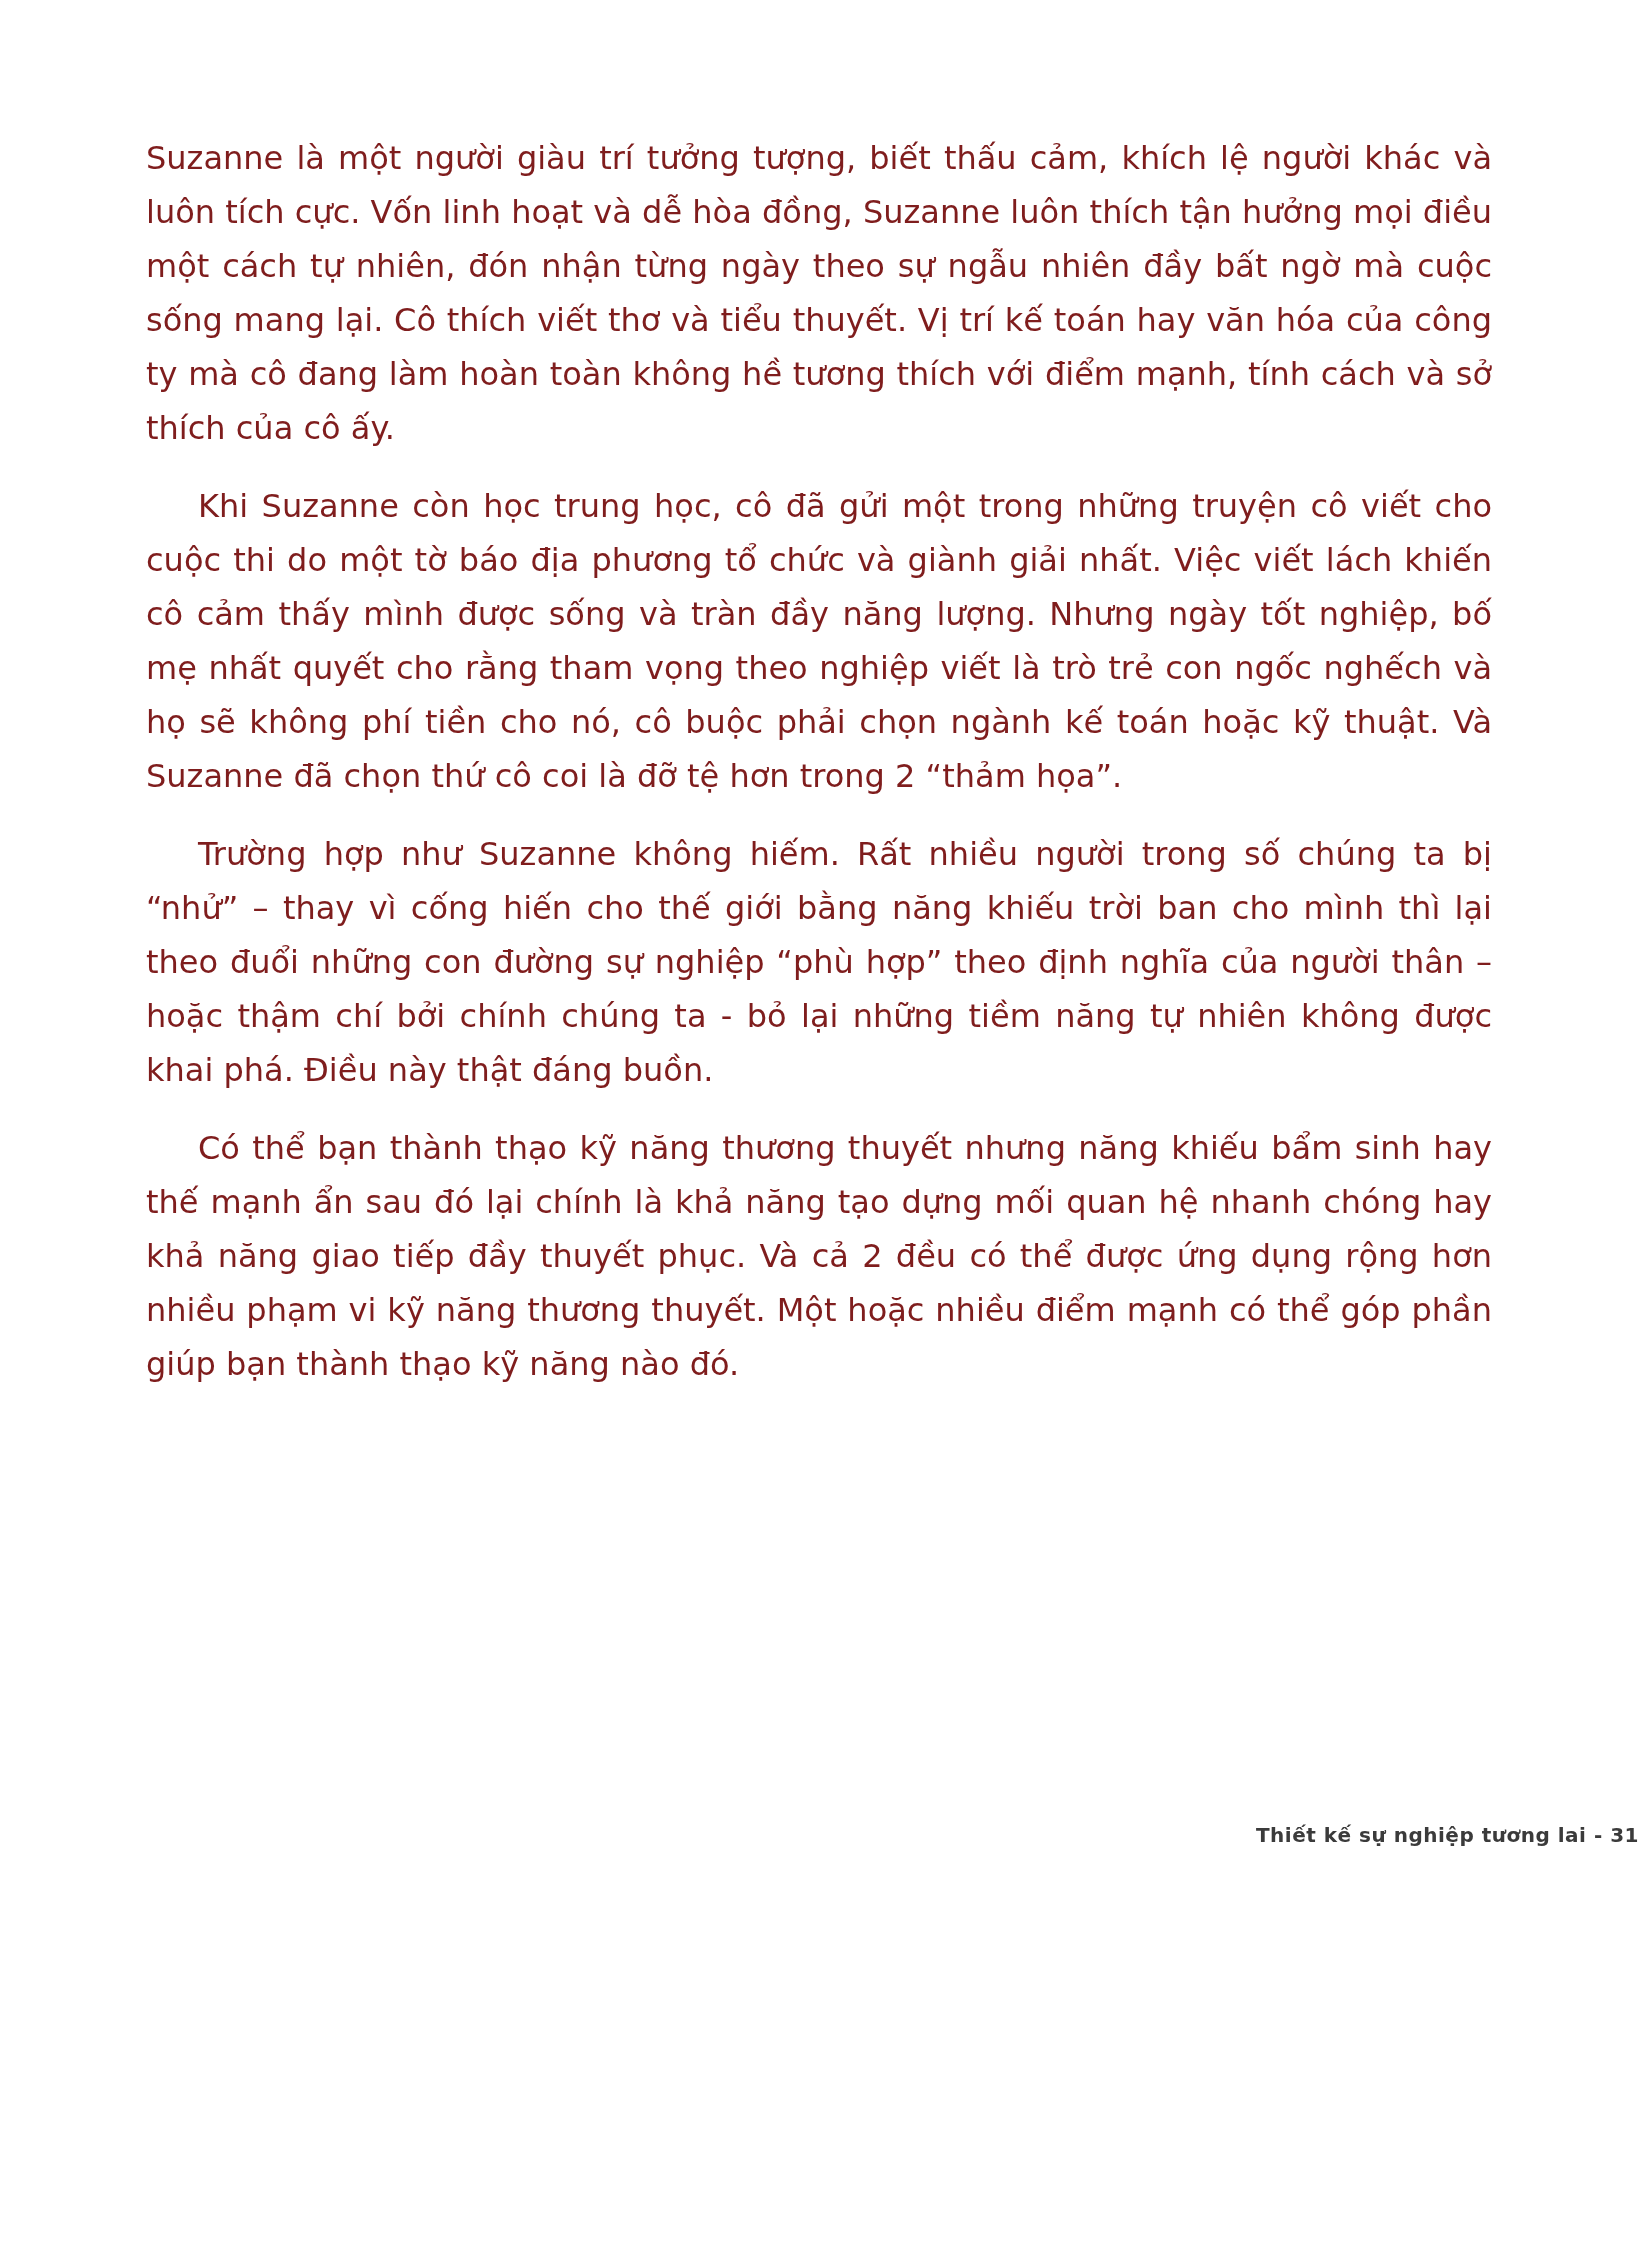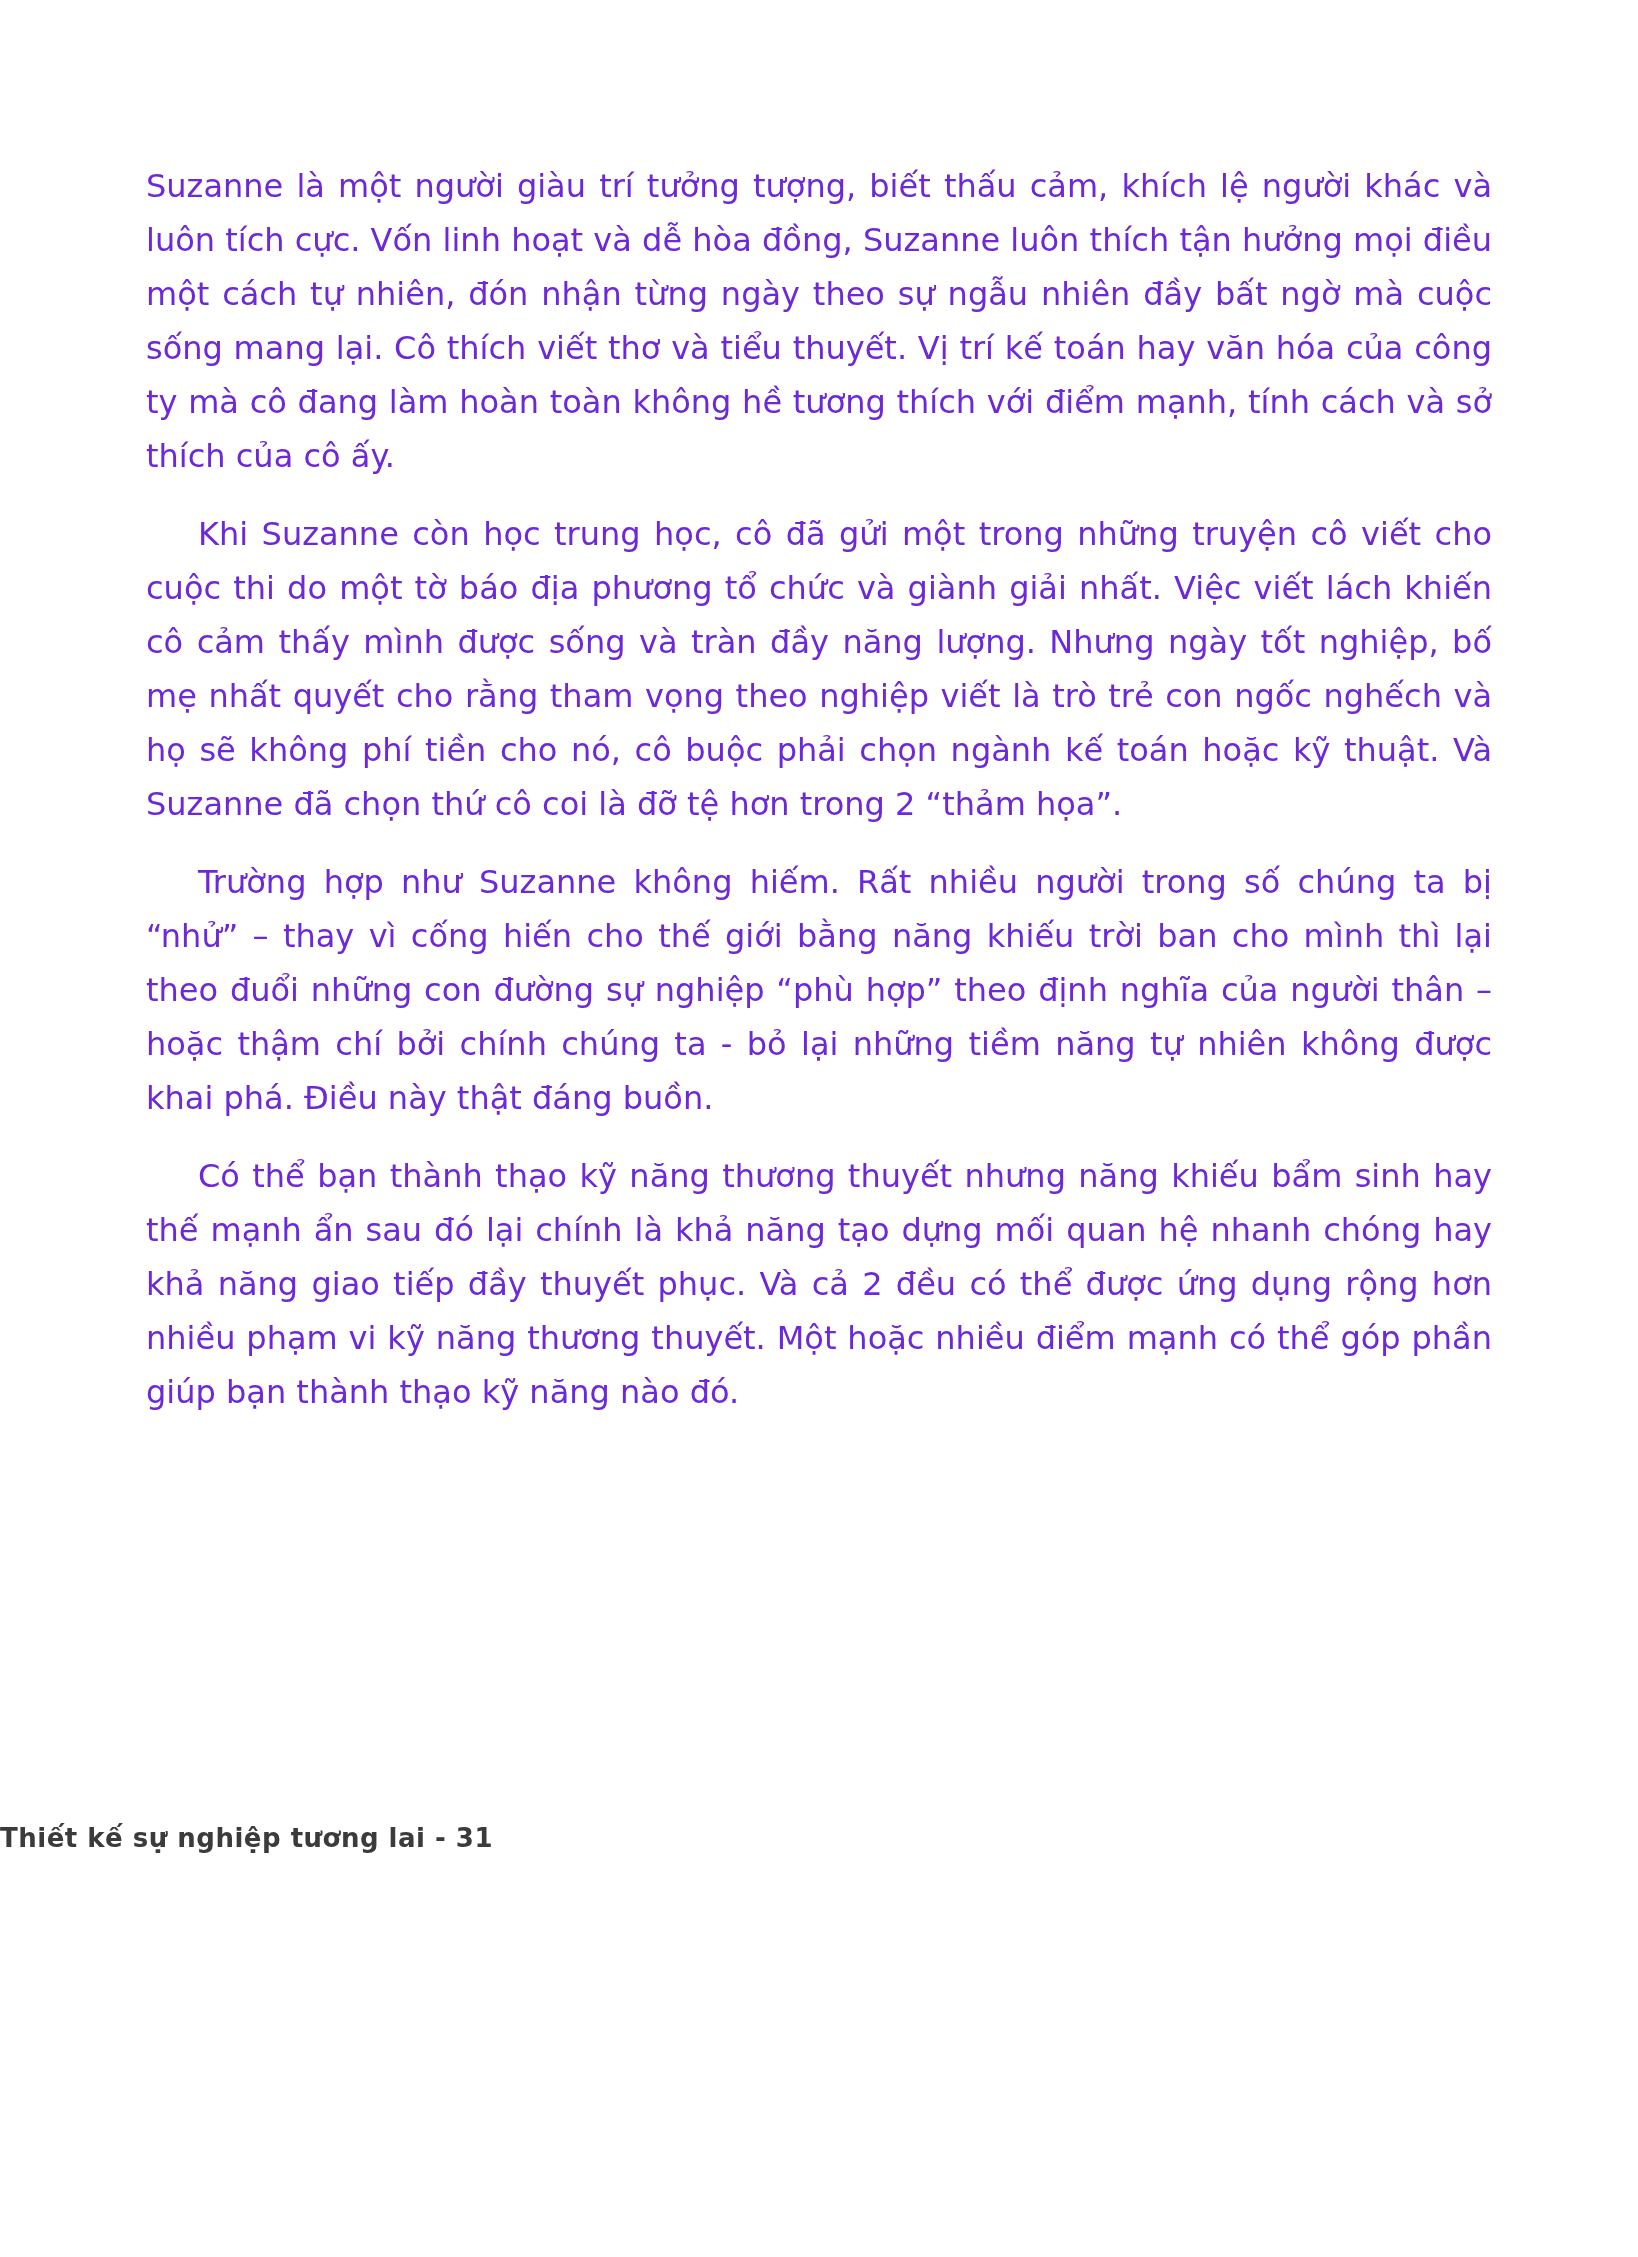--- a/index.html
+++ b/index.html
@@ -14,42 +14,41 @@
   .page {
     position: absolute;
     inset: 0;
     background: #ffffff;
   }
   .content {
     position: absolute;
     left: 146px;
     right: 147px;
     top: 131px;
-    color: #6d28d9;
+    color: #7f1d1d;
     font-size: 32px;
     line-height: 54px;
     text-align: justify;
     text-justify: inter-word;
-    margin-top: 28px;
   }
   p.para {
     margin-bottom: 24px;
     text-indent: 52px;
   }
   p.para.no-indent {
     text-indent: 0;
   }
   .footer {
     position: absolute;
     left: 0;
     right: 0;
     top: 1823px;
-    text-align: left;
+    text-align: right;
     font-weight: bold;
-    font-size: 26px;
+    font-size: 20px;
     color: #3b3b3b;
     letter-spacing: 0.5px;
   }
 </style>
 </head>
 <body>
 
 <div class="page">
 
   <div class="content">

